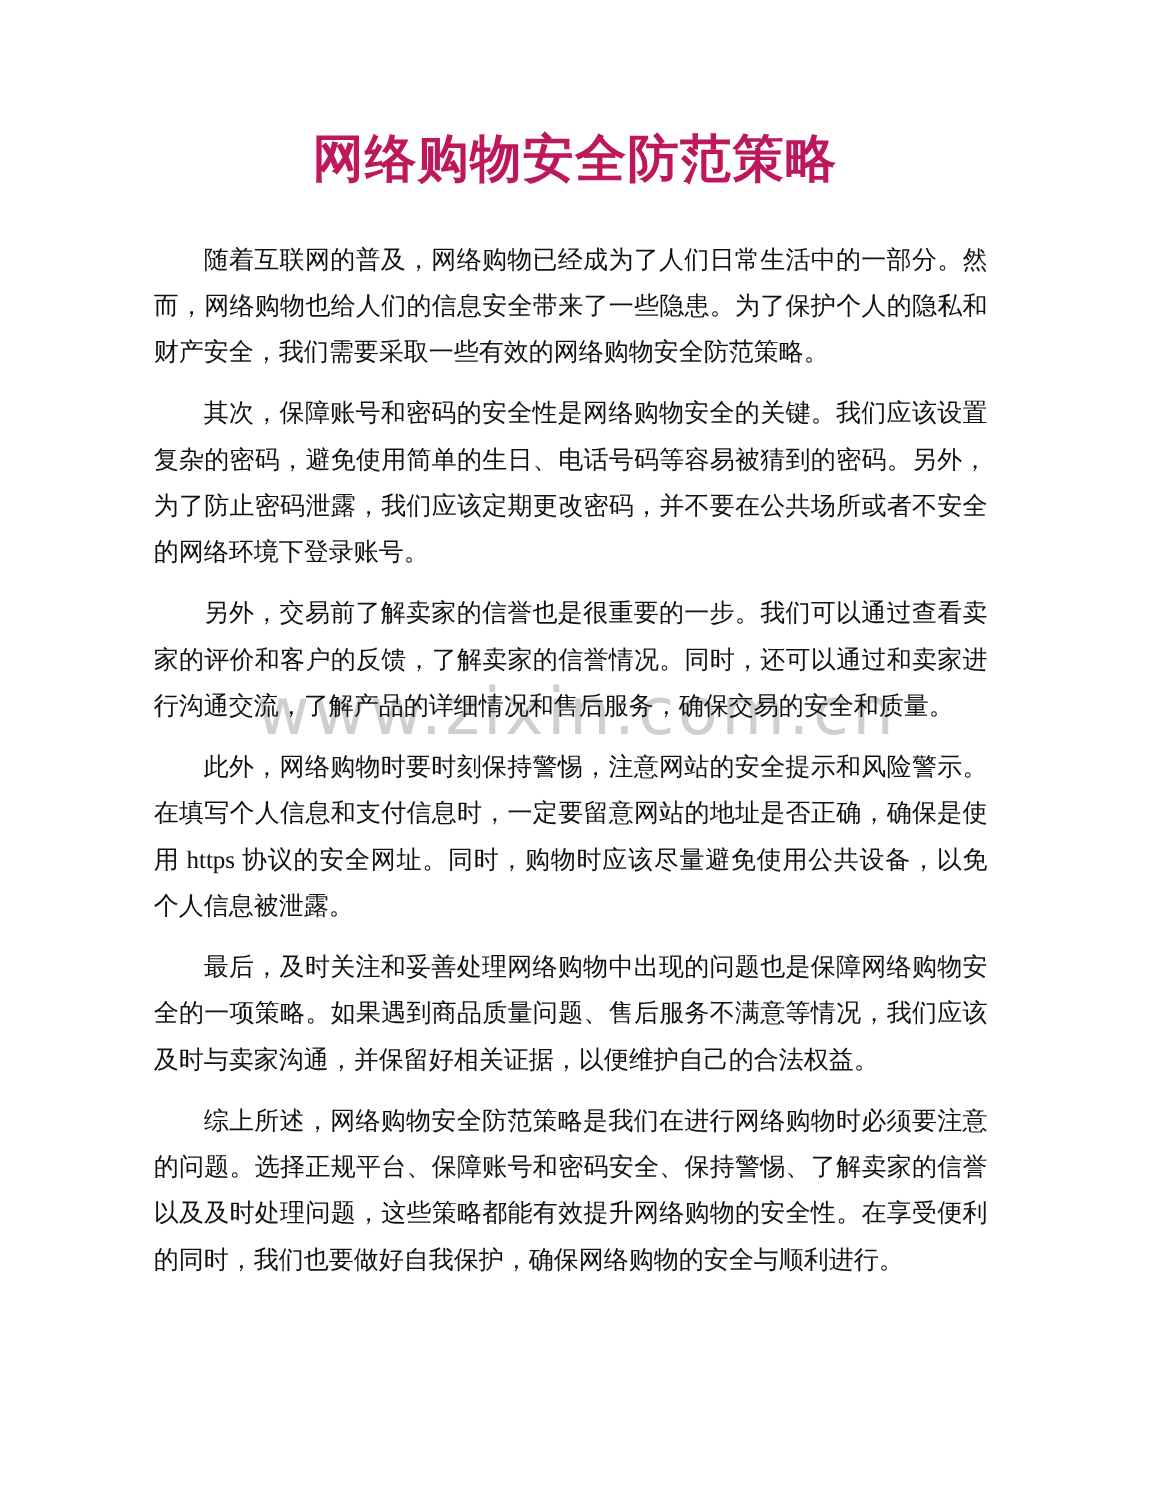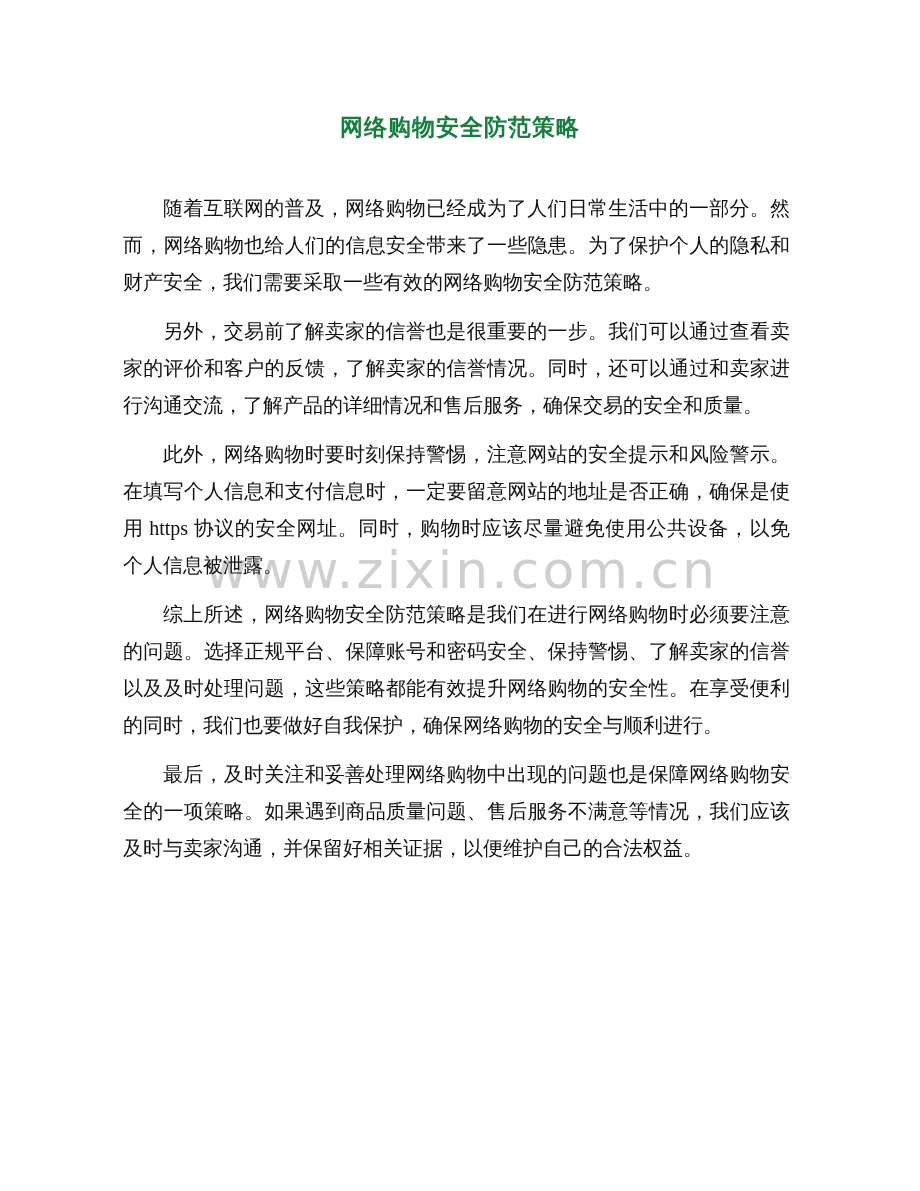--- a/index.html
+++ b/index.html
@@ -16,23 +16,23 @@
     font-family: "Liberation Serif", "DejaVu Serif", serif;
     color: #111111;
   }
   .doc-title {
     position: relative;
     z-index: 1;
     margin: 106px 0 0 0;
     text-align: center;
     font-family: "DejaVu Sans", "Liberation Sans", sans-serif;
     font-weight: 700;
-    font-size: 23px;
+    font-size: 41px;
     line-height: 42px;
-    color: #15803d;
+    color: #be185d;
     letter-spacing: 1px;
   }
   .doc-body {
     position: relative;
     z-index: 1;
     margin: 42px 130px 0 123px;
   }
   .doc-body p {
     margin: 12px 0 10px 0;
     font-size: 20px;
@@ -59,19 +59,20 @@
 <body>
 
 <div class="page">
 
   <div class="watermark">www.zixin.com.cn</div>
 
   <h1 class="doc-title">网络购物安全防范策略</h1>
 
   <div class="doc-body">
     <p>随着互联网的普及，网络购物已经成为了人们日常生活中的一部分。然而，网络购物也给人们的信息安全带来了一些隐患。为了保护个人的隐私和财产安全，我们需要采取一些有效的网络购物安全防范策略。</p>
+    <p>其次，保障账号和密码的安全性是网络购物安全的关键。我们应该设置复杂的密码，避免使用简单的生日、电话号码等容易被猜到的密码。另外，为了防止密码泄露，我们应该定期更改密码，并不要在公共场所或者不安全的网络环境下登录账号。</p>
     <p>另外，交易前了解卖家的信誉也是很重要的一步。我们可以通过查看卖家的评价和客户的反馈，了解卖家的信誉情况。同时，还可以通过和卖家进行沟通交流，了解产品的详细情况和售后服务，确保交易的安全和质量。</p>
     <p>此外，网络购物时要时刻保持警惕，注意网站的安全提示和风险警示。在填写个人信息和支付信息时，一定要留意网站的地址是否正确，确保是使用 https 协议的安全网址。同时，购物时应该尽量避免使用公共设备，以免个人信息被泄露。</p>
+    <p>最后，及时关注和妥善处理网络购物中出现的问题也是保障网络购物安全的一项策略。如果遇到商品质量问题、售后服务不满意等情况，我们应该及时与卖家沟通，并保留好相关证据，以便维护自己的合法权益。</p>
     <p>综上所述，网络购物安全防范策略是我们在进行网络购物时必须要注意的问题。选择正规平台、保障账号和密码安全、保持警惕、了解卖家的信誉以及及时处理问题，这些策略都能有效提升网络购物的安全性。在享受便利的同时，我们也要做好自我保护，确保网络购物的安全与顺利进行。</p>
-    <p>最后，及时关注和妥善处理网络购物中出现的问题也是保障网络购物安全的一项策略。如果遇到商品质量问题、售后服务不满意等情况，我们应该及时与卖家沟通，并保留好相关证据，以便维护自己的合法权益。</p>
   </div>
 
 </div>
 
 </body></html>

